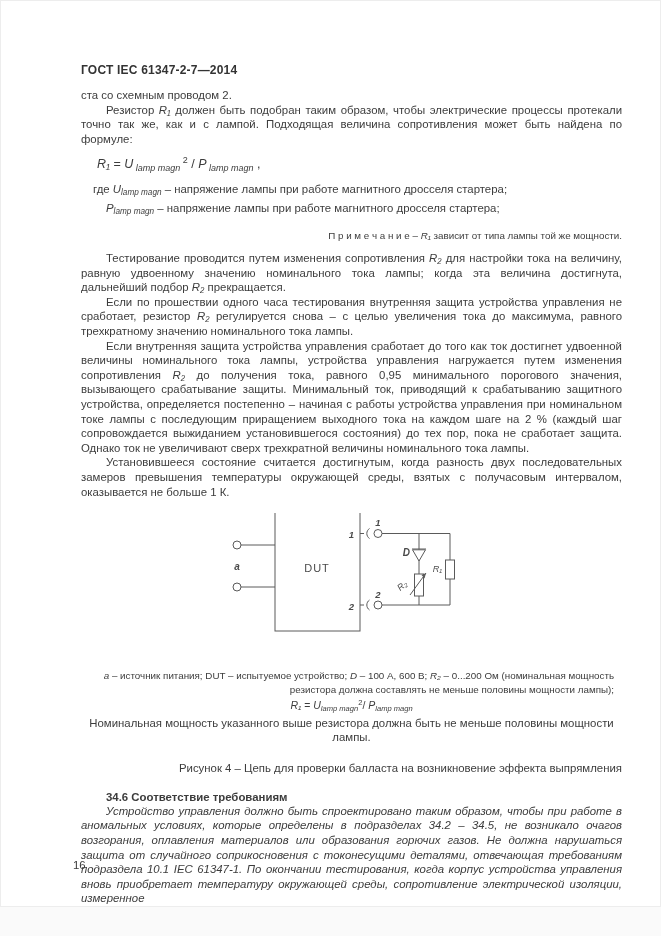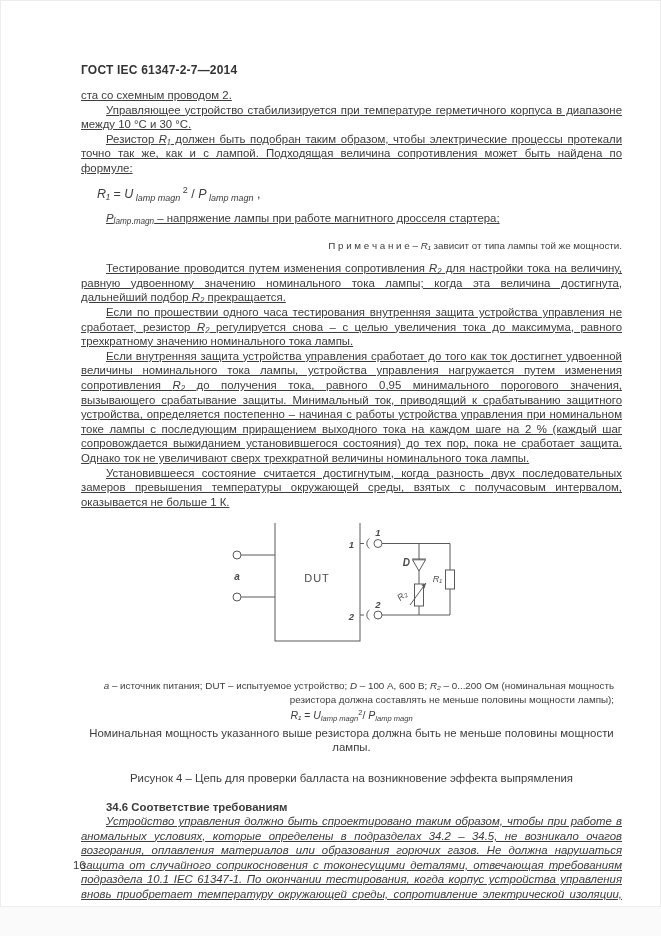--- a/index.html
+++ b/index.html
@@ -9,57 +9,57 @@
     margin:0 auto;
     background:#ffffff;
     border:1px solid #ededed;
     box-sizing:border-box;
     font-family:"Liberation Sans", sans-serif;
     color:#3c3c3c;
     overflow:hidden;
   }
   .content{position:absolute;left:80px;top:62px;width:541px;}
   .doc-header{font-weight:bold;font-size:12px;letter-spacing:0.2px;margin:0 0 11px 0;color:#333;}
-  p{margin:0;font-size:11.4px;line-height:14.6px;text-align:justify;text-decoration:underline;}
+  p{margin:0;font-size:11.4px;line-height:14.6px;text-align:justify;}
   p.ind{text-indent:25px;}
   .formula{margin:9px 0 9px 16px;font-size:12.5px;text-align:left;}
   .where p{text-align:justify;}
   .w1{text-indent:12px;}
   .w2{text-indent:25px;}
   .note{font-size:9.8px;line-height:13px;margin:9px 0 9px 25px;text-align:right;}
   .i{font-style:italic;}
   .isub{font-style:italic;font-size:0.72em;vertical-align:-0.3em;}
   .sup{font-size:0.72em;vertical-align:0.55em;}
   .figure-wrap{margin:14px 0 4px 22px;text-align:center;}
   .fig-caption{font-size:9.8px;line-height:13.5px;text-align:right;margin:2px 8px;}
   .fig-caption-formula{font-size:10.5px;text-align:center;margin:1px 0;}
   .fig-caption2{font-size:11.4px;line-height:14.6px;text-align:center;margin:2px 0;}
-  .fig-title{font-size:11.4px;text-align:center;margin:17px 0 0 0;}
+  .fig-title{font-size:11.4px;text-align:right;margin:17px 0 0 0;}
   .sec-heading{font-weight:bold;font-size:11.4px;margin:17px 0 0 0;text-indent:25px;text-align:left;}
   .sec-par{font-style:italic;margin-top:1px;}
   .page-num{position:absolute;left:72px;top:858px;font-size:11.4px;color:#3c3c3c;}
   svg .wire{stroke:#5a5a5a;stroke-width:1;fill:none;}
   svg .comp{stroke:#5a5a5a;stroke-width:1;fill:#ffffff;}
   svg text{font-family:"Liberation Sans", sans-serif;fill:#4a4a4a;}
 </style>
 </head>
 <body>
 
 <div class="page">
   <div class="content">
 
     <div class="doc-header">ГОСТ IEC 61347-2-7—2014</div>
 
     <p><span>ста со схемным проводом 2.</span></p>
-    <p class="ind"><span>Управляющее устройство стабилизируется при температуре герметичного корпуса в диапазоне между 10 °С и 30 °С.</span></p>
     <p class="ind"><span>Резистор </span><span class="i">R₁</span><span> должен быть подобран таким образом, чтобы электрические процессы протекали точно так же, как и с лампой. Подходящая величина сопротивления может быть найдена по формуле:</span></p>
 
     <div class="formula"><span class="i">R₁</span><span> = </span><span class="i">U</span><span class="isub"> lamp magn </span><span class="sup">2</span><span> / </span><span class="i">P</span><span class="isub"> lamp magn</span><span> ,</span></div>
 
     <div class="where">
+      <p class="w1"><span>где   </span><span class="i">U</span><span class="isub">lamp magn</span><span> – напряжение лампы при работе магнитного дросселя стартера;</span></p>
       <p class="w2"><span class="i">P</span><span class="isub">lamp magn</span><span> – напряжение лампы при работе магнитного дросселя стартера;</span></p>
     </div>
 
     <div class="note"><span>П р и м е ч а н и е – </span><span class="i">R₁</span><span> зависит от типа лампы той же мощности.</span></div>
 
     <p class="ind"><span>Тестирование проводится путем изменения сопротивления </span><span class="i">R₂</span><span> для настройки тока на величину, равную удвоенному значению номинального тока лампы; когда эта величина достигнута, дальнейший подбор </span><span class="i">R₂</span><span> прекращается.</span></p>
     <p class="ind"><span>Если по прошествии одного часа тестирования внутренняя защита устройства управления не сработает, резистор </span><span class="i">R₂</span><span> регулируется снова – с целью увеличения тока до максимума, равного трехкратному значению номинального тока лампы.</span></p>
     <p class="ind"><span>Если внутренняя защита устройства управления сработает до того как ток достигнет удвоенной величины номинального тока лампы, устройства управления нагружается путем изменения сопротивления </span><span class="i">R₂</span><span> до получения тока, равного 0,95 минимального порогового значения, вызывающего срабатывание защиты. Минимальный ток, приводящий к срабатыванию защитного устройства, определяется постепенно – начиная с работы устройства управления при номинальном токе лампы с последующим приращением выходного тока на каждом шаге на 2 % (каждый шаг сопровождается выжиданием установившегося состояния) до тех пор, пока не сработает защита. Однако ток не увеличивают сверх трехкратной величины номинального тока лампы.</span></p>
     <p class="ind"><span>Установившееся состояние считается достигнутым, когда разность двух последовательных замеров превышения температуры окружающей среды, взятых с получасовым интервалом, оказывается не больше 1 К.</span></p>
 

